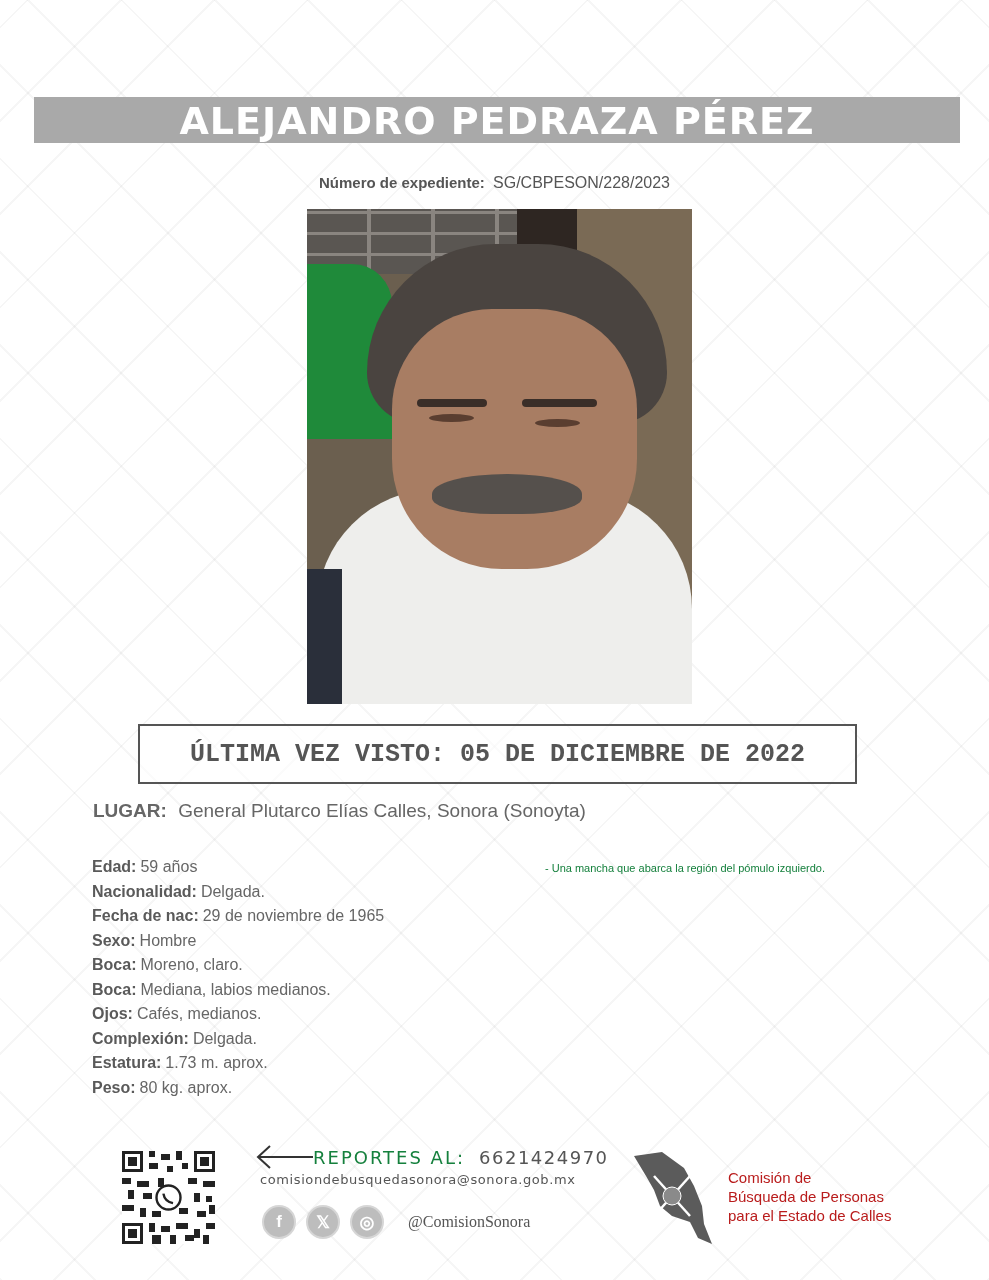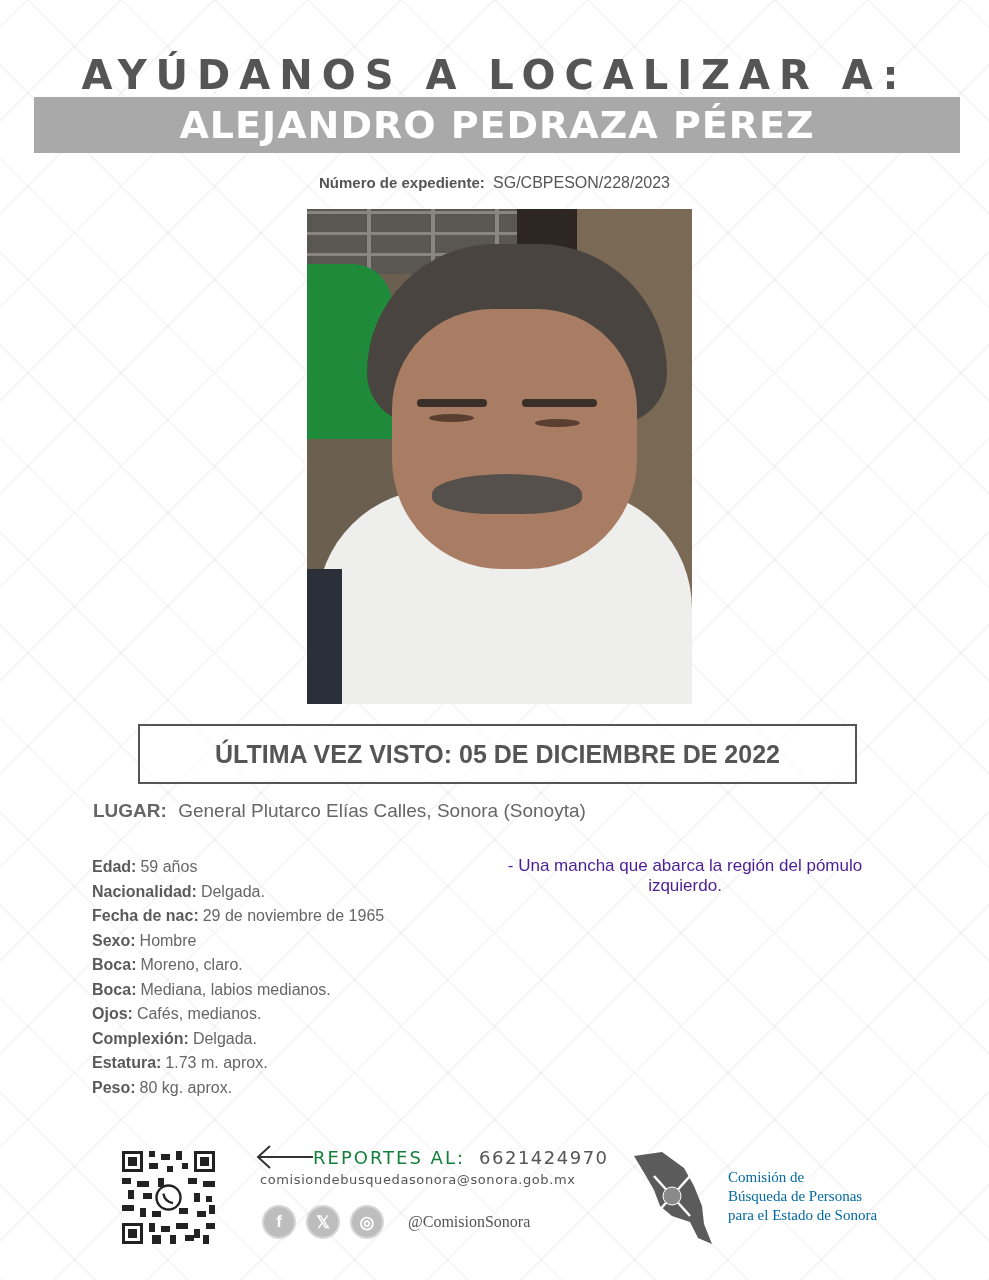--- a/index.html
+++ b/index.html
@@ -16,22 +16,22 @@
       repeating-linear-gradient(-45deg, rgba(0,0,0,0.035) 0 2px, transparent 2px 66px);
   }
   .page { position: absolute; inset: 0; z-index: 1; }
 
   .header-title {
     position: absolute; top: 52px; left: 0; width: 989px; text-align: center;
     font-family: "DejaVu Sans", sans-serif; font-weight: bold;
     font-size: 40px; letter-spacing: 9px; color: #555555;
   }
   .name-band {
-    position: absolute; top: 97px; left: 34px; width: 926px; height: 56px;
-    background: #a9a9a9; display: flex; align-items: center; justify-content: center;
+    position: absolute; top: 97px; left: 34px; width: 926px; height: 46px;
+    background: #a9a9a9; display: flex; align-items: flex-end; justify-content: center;
   }
   .name-text {
     font-family: "DejaVu Sans", sans-serif; font-weight: bold;
     font-size: 38px; color: #ffffff; letter-spacing: 1px;
   }
   .expediente {
     position: absolute; top: 174px; left: 0; width: 989px; text-align: center;
     font-size: 15px; color: #555;
   }
   .expediente .lbl { font-weight: bold; }
@@ -57,59 +57,58 @@
   .photo .eye1 { position:absolute; left:122px; top:205px; width:45px; height:8px; background:#5a3e30; border-radius:50%; }
   .photo .eye2 { position:absolute; left:228px; top:210px; width:45px; height:8px; background:#5a3e30; border-radius:50%; }
   .photo .mustache { position:absolute; left:125px; top:265px; width:150px; height:40px; background:#55504c; border-radius: 50% 50% 40% 40%; }
 
   .last-seen {
     position: absolute; top: 724px; left: 138px; width: 719px; height: 60px;
     border: 2px solid #555; box-sizing: border-box; background: rgba(255,255,255,0.6);
     display: flex; align-items: center; justify-content: center;
   }
   .last-seen span {
-    font-family: Liberation Sans, sans-serif; font-weight: bold; font-size: 25px; color: #555;
+    font-family: Liberation Mono, monospace; font-weight: bold; font-size: 25px; color: #555;
   }
 
   .lugar { position: absolute; top: 800px; left: 93px; font-size: 19px; color: #666; }
   .lugar .lbl { font-weight: bold; margin-right: 6px; }
 
   .details { position: absolute; top: 856px; left: 92px; width: 400px; }
   .detail-row { font-size: 16px; color: #666; height: 24.5px; line-height: 22px; white-space: nowrap; }
   .detail-row .lbl { font-weight: bold; color: #5a5a5a; margin-right: 4px; }
 
   .senas { position: absolute; top: 856px; left: 470px; width: 430px; text-align: center; }
   .senas-title { font-weight: bold; font-size: 17px; color: #555; letter-spacing: 0.5px; }
-  .senas-item { font-size: 17px; color: #4c1d95; }
+  .senas-item { font-size: 11px; color: #15803d; margin-top: 6px; }
 
   .qr { position: absolute; top: 1151px; left: 122px; width: 93px; height: 93px; }
 
   .reportes { position: absolute; top: 1143px; left: 255px; display: flex; align-items: center; }
   .arrow { width: 58px; height: 28px; }
   .reportes-label { font-family: "DejaVu Sans", sans-serif; font-size: 18px; color: #15803d; letter-spacing: 2px; font-weight: normal; }
   .reportes-phone { font-family: "DejaVu Sans", sans-serif; font-size: 18px; color: #555; letter-spacing: 1.5px; margin-left: 14px; }
   .email { position: absolute; top: 1172px; left: 260px; font-family: "DejaVu Sans", sans-serif; font-size: 13px; color: #555; letter-spacing: 0.6px; }
 
   .socials { position: absolute; top: 1205px; left: 262px; display: flex; align-items: center; }
   .soc { width: 34px; height: 34px; border-radius: 50%; background: #bdbdbd; border: 2px solid #d6d6d6; box-sizing: border-box;
          display: flex; align-items: center; justify-content: center; margin-right: 10px; color: #fff; font-weight: bold; font-size: 17px; }
   .handle { font-family: Liberation Serif, serif; font-size: 16px; color: #555; margin-left: 14px; }
 
   .logo { position: absolute; top: 1146px; left: 632px; display: flex; align-items: center; }
   .logo svg { width: 92px; height: 100px; }
-  .logo-text { font-family: Liberation Serif, serif; font-size: 15px; color: #0369a1; line-height: 19px; margin-left: 4px; }
+  .logo-text { font-family: Liberation Sans, sans-serif; font-size: 15px; color: #b91c1c; line-height: 19px; margin-left: 4px; }
 </style>
 </head>
 <body>
 
 <div class="bg-pattern"></div>
 
 <div class="page">
 
-  <div class="header-title">AYÚDANOS A LOCALIZAR A:</div>
 
   <div class="name-band">
     <span class="name-text">ALEJANDRO PEDRAZA PÉREZ</span>
   </div>
 
   <div class="expediente">
     <span class="lbl">Número de expediente:</span>
     <span class="val">SG/CBPESON/228/2023</span>
   </div>
 
@@ -224,17 +223,17 @@
   <div class="logo">
     <svg viewBox="0 0 92 100">
       <path d="M2 10 L30 6 L52 22 L62 40 L70 60 L72 78 L80 98 L66 92 L58 76 L40 70 L28 60 L22 44 L14 30 Z" fill="#5b5b5b"></path>
       <line x1="22" y1="30" x2="58" y2="70" stroke="#fff" stroke-width="2.5"></line>
       <line x1="58" y1="30" x2="24" y2="68" stroke="#fff" stroke-width="2.5"></line>
       <circle cx="40" cy="50" r="9" fill="#8a8a8a" stroke="#fff" stroke-width="1"></circle>
     </svg>
     <div class="logo-text">
       <div>Comisión de</div>
       <div>Búsqueda de Personas</div>
-      <div>para el Estado de Sonora</div>
+      <div>para el Estado de Calles</div>
     </div>
   </div>
 
 </div>
 
 </body></html>

